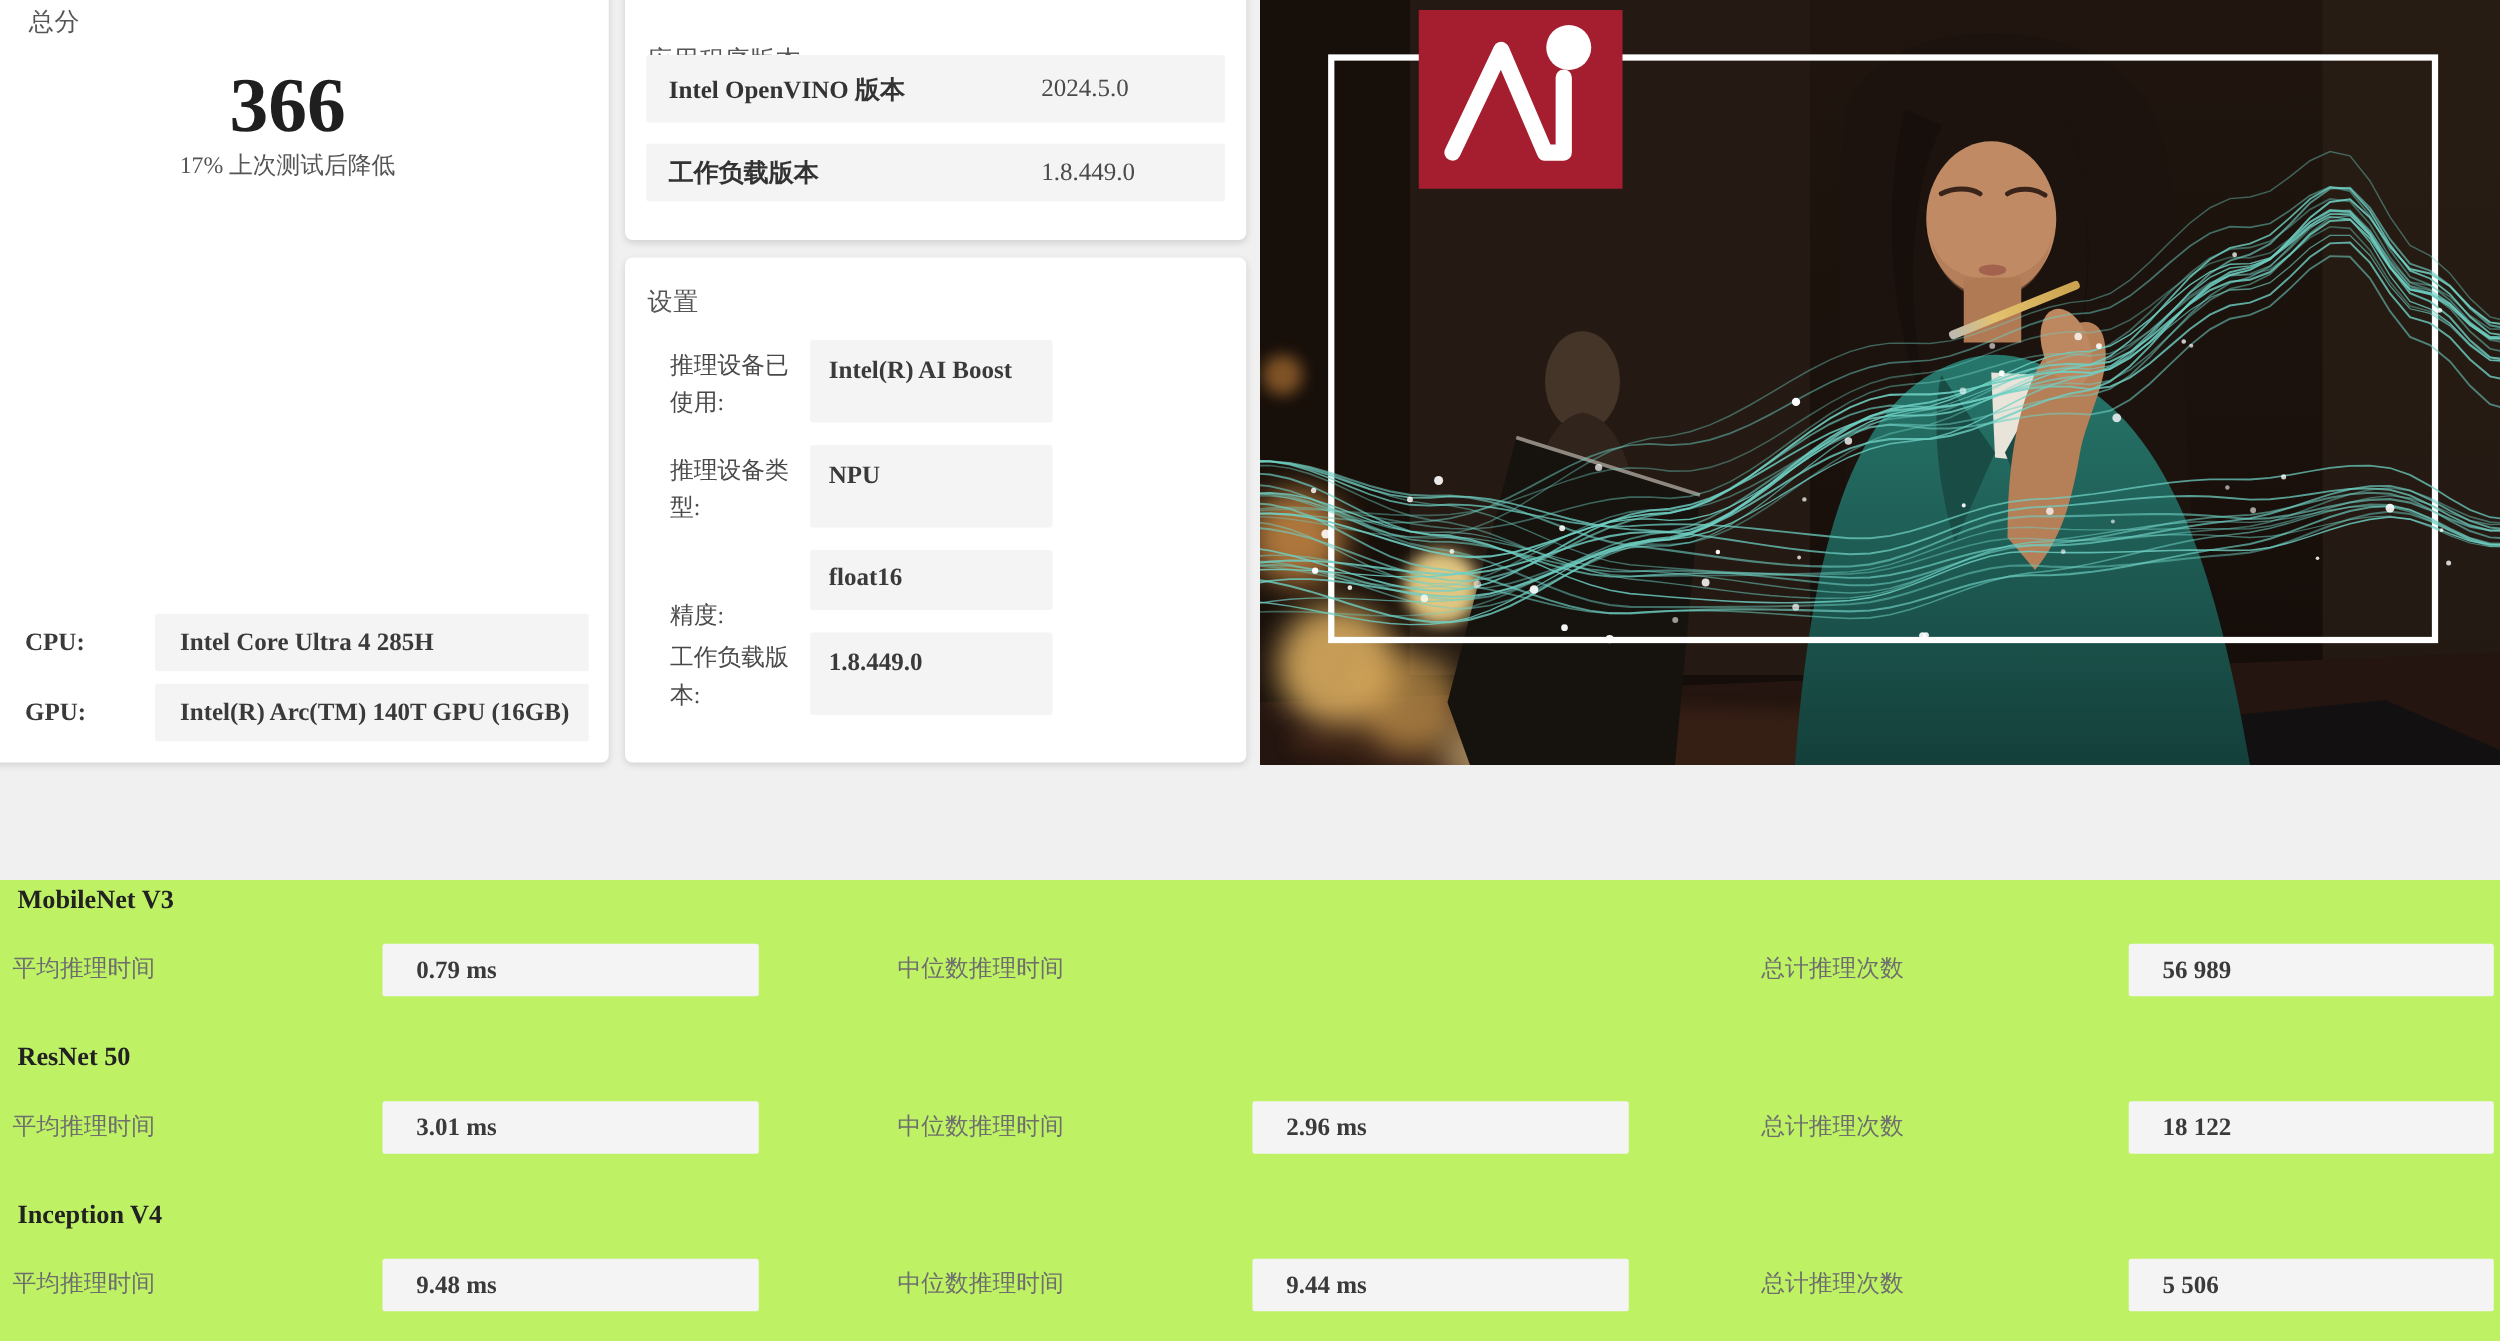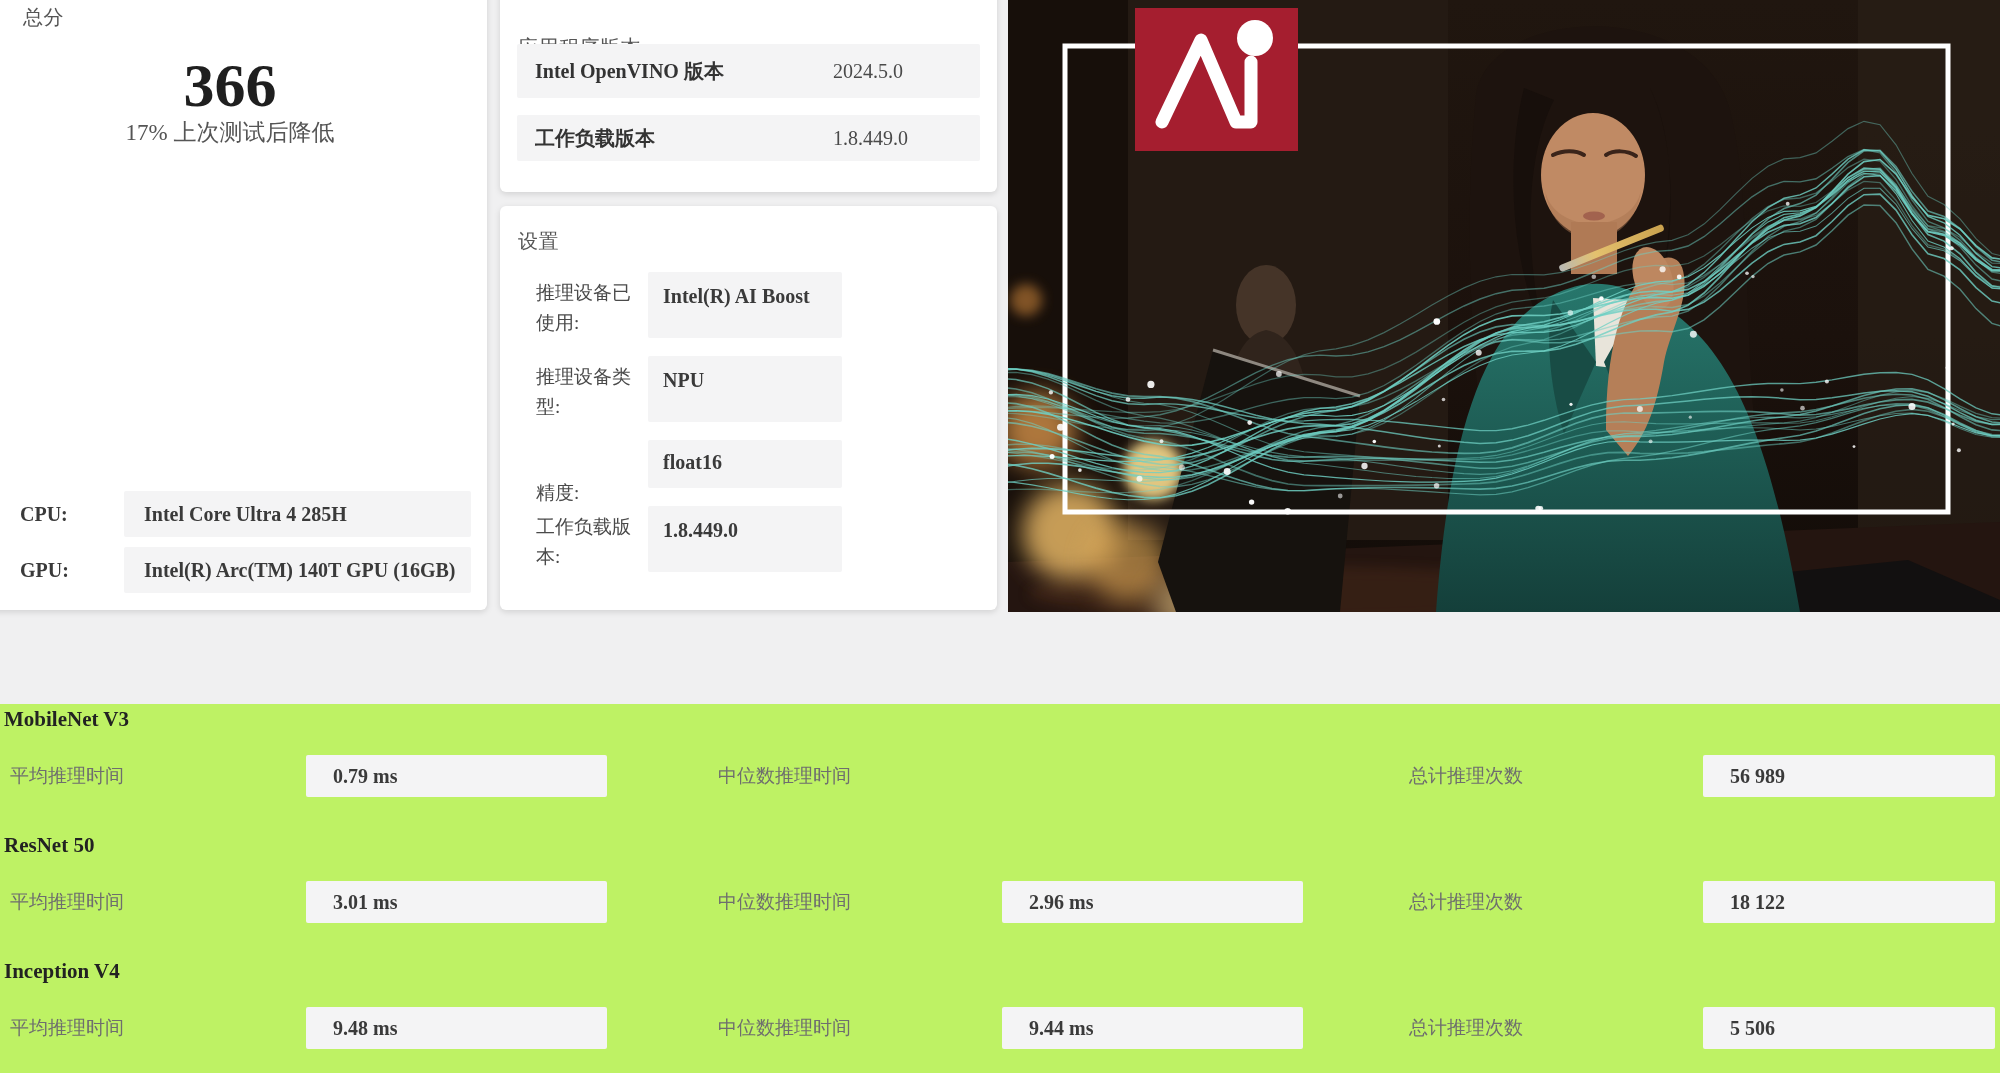--- a/index.html
+++ b/index.html
@@ -10,21 +10,21 @@
   }
   .top-bg{position:absolute;left:0;top:0;width:2000px;height:704px;background:#f0f0f1;}
   .card{position:absolute;background:#ffffff;border-radius:6px;box-shadow:0 2px 6px rgba(0,0,0,.13);}
   .card-title{position:absolute;font-size:20px;color:#555;letter-spacing:.5px;}
 
   
   #score-card{left:-24px;top:-24px;width:511px;height:634px;}
   #score-title{left:47px;top:28px;}
   #score-wrap{position:absolute;left:64px;top:76px;width:380px;text-align:center;}
   #score-value{font-size:62px;line-height:66px;font-weight:bold;color:#1f1f1f;}
-  #score-change{font-size:23px;line-height:26px;color:#555;margin-top:2px;}
+  #score-change{font-size:19px;line-height:26px;color:#555;margin-top:2px;}
   .hw-row{position:absolute;left:0;width:511px;height:46px;}
   #hw-cpu{top:515px;} #hw-gpu{top:571px;}
   .hw-label{position:absolute;left:44px;line-height:46px;font-size:20px;font-weight:bold;color:#3a3a3a;}
   .hw-value{position:absolute;left:148px;width:347px;height:46px;background:#f4f4f5;
             line-height:46px;padding-left:20px;box-sizing:border-box;
             font-size:20px;font-weight:bold;color:#3a3a3a;border-radius:2px;white-space:nowrap;overflow:hidden;}
 
   
   #appver-card{left:500px;top:-24px;width:497px;height:216px;}
   #appver-title{left:18px;top:30px;margin-top:28px;}
@@ -52,21 +52,21 @@
   #hero svg{display:block;}
 
   
   #strip{position:absolute;left:0;top:610px;width:2000px;height:94px;background:#f0f0f1;overflow:hidden;}
   #strip-title{position:absolute;left:-10px;top:31px;font-size:21px;color:#555;letter-spacing:.5px;}
   #strip-arcs{position:absolute;left:140px;top:0;}
 
   
   .group{position:absolute;left:0;width:2000px;}
   #group-0{top:705px;} #group-1{top:831px;} #group-2{top:957px;}
-  .g-title{margin:0;padding-left:4px;font-size:21px;font-weight:bold;color:#222;line-height:28px;}
+  .g-title{margin:0;padding-left:14px;font-size:21px;font-weight:bold;color:#222;line-height:28px;}
   .m-row{position:relative;height:42px;margin-top:22px;}
   .m-label{position:absolute;top:0;font-size:19px;color:#6e6e6e;line-height:42px;}
   .m-box{position:absolute;top:0;height:42px;background:#f4f4f5;border-radius:2px;
          line-height:42px;font-size:20px;font-weight:bold;color:#3a3a3a;
          padding-left:27px;box-sizing:border-box;}
   .ml-0{left:10px;} .ml-1{left:705px;margin-left:13px;} .ml-2{left:1409px;}
   .mb-0{left:306px;width:301px;} .mb-1{left:1002px;width:301px;} .mb-2{left:1703px;width:292px;}
 </style>
 </head>
 <body>

